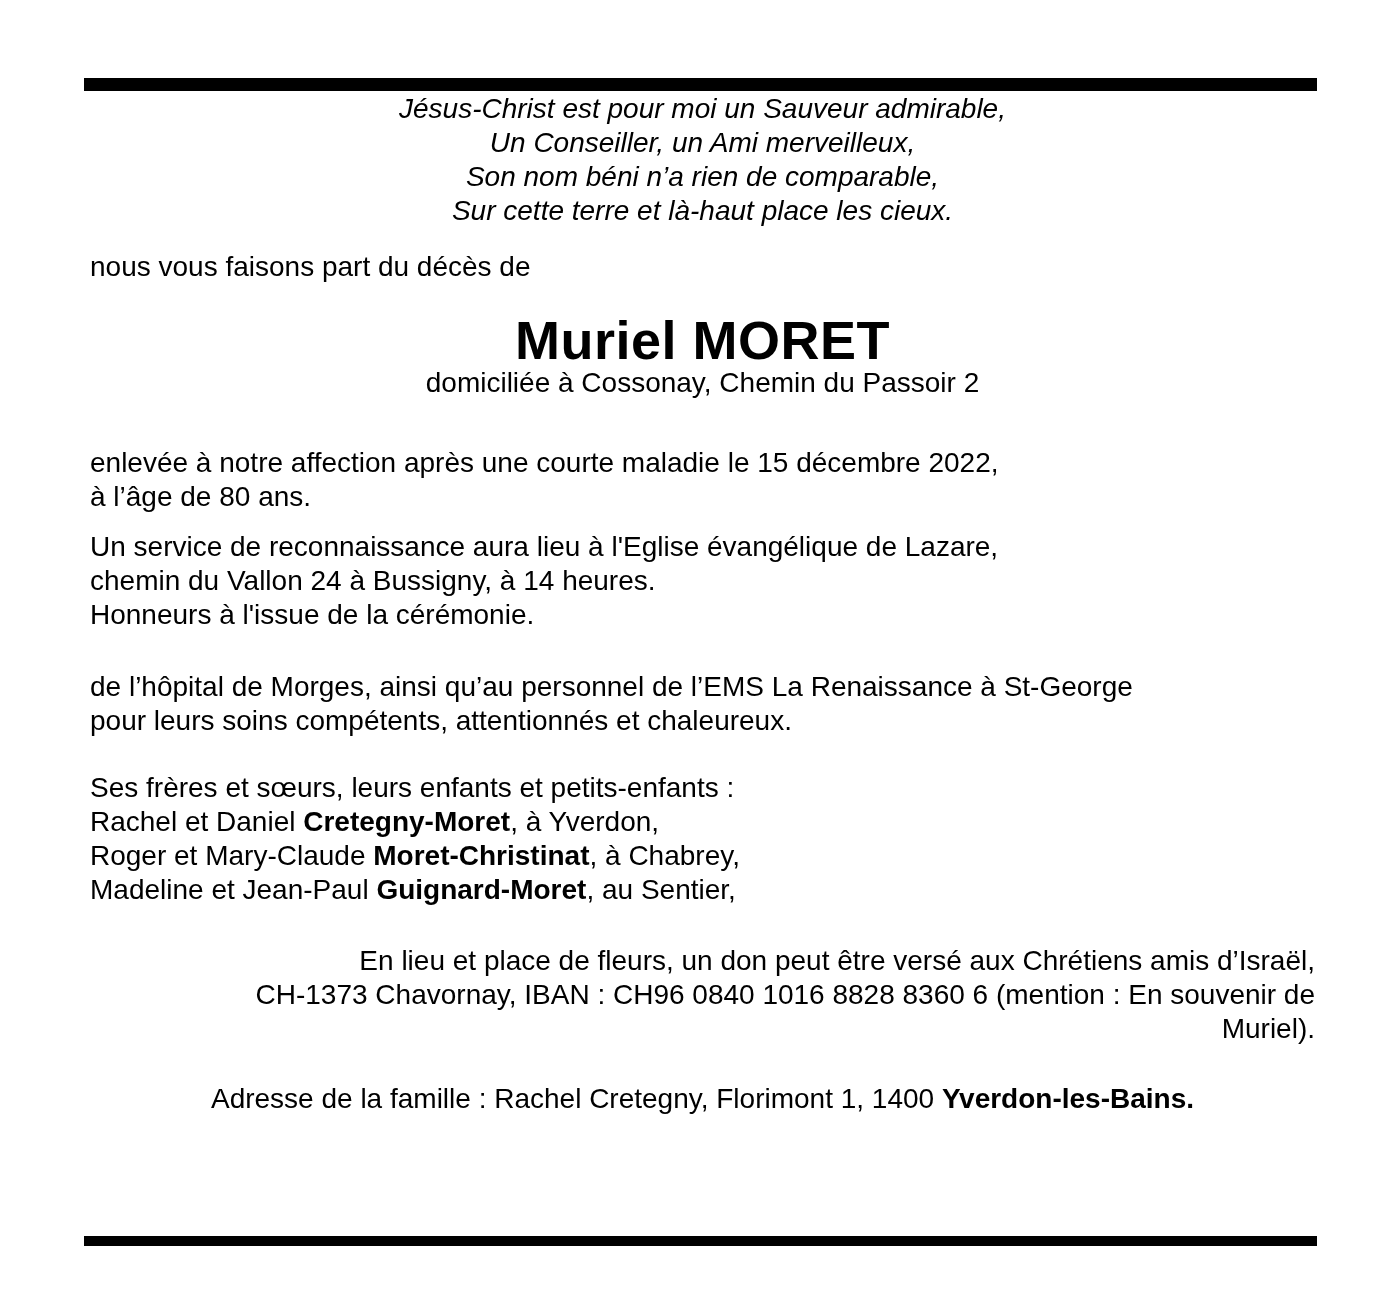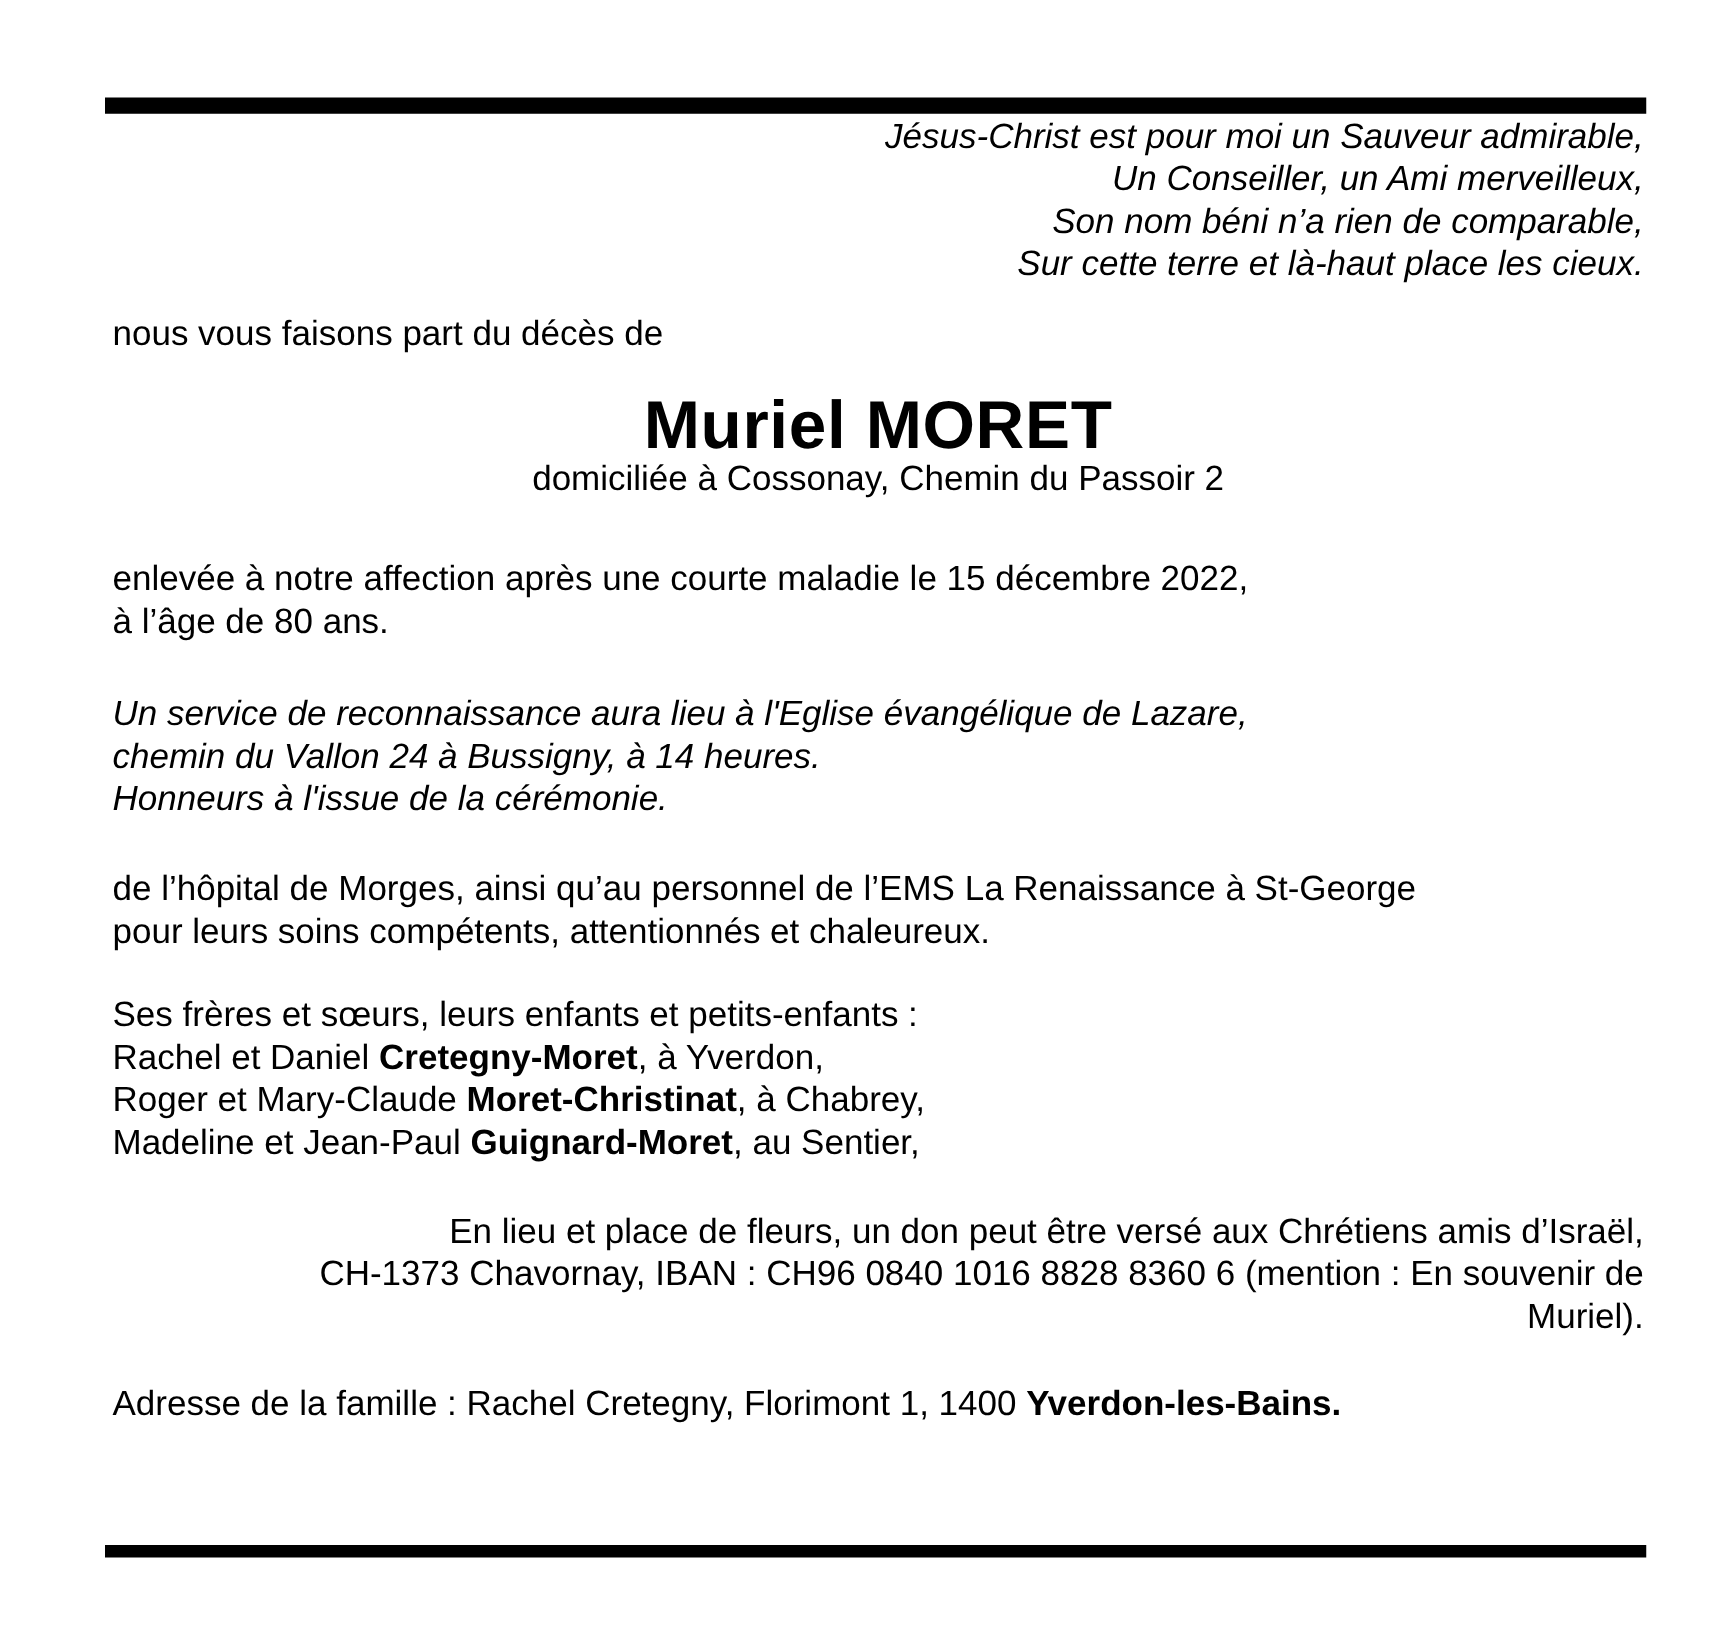--- a/index.html
+++ b/index.html
@@ -35,38 +35,38 @@
     height: 10px;
     background: #000000;
   }
   .text-col {
     position: absolute;
     left: 90px;
     top: 92px;
     width: 1225px;
   }
   .quote {
-    text-align: right;
+    text-align: center;
     font-style: italic;
   }
   .intro        { margin-top: 22px; }
   .name-block   { margin-top: 30px; text-align: center; }
   .deceased-name {
     font-size: 54px;
     font-weight: 700;
     line-height: 52px;
     letter-spacing: 0.5px;
   }
   .residence    { line-height: 34px; }
   .para-death   { margin-top: 46px; }
-  .para-service { margin-top: 40px; font-style: italic; }
+  .para-service { margin-top: 16px; }
   .para-thanks  { margin-top: 38px; }
   .para-family  { margin-top: 33px; }
   .para-donation{ margin-top: 37px; text-align: right; }
-  .address      { margin-top: 36px; }
+  .address      { margin-top: 36px; text-align: center; }
   .bold         { font-weight: 700; }
 </style>
 </head>
 <body>
 
 <div class="page">
 
   <div class="rule-top"></div>
 
   <main class="text-col">

